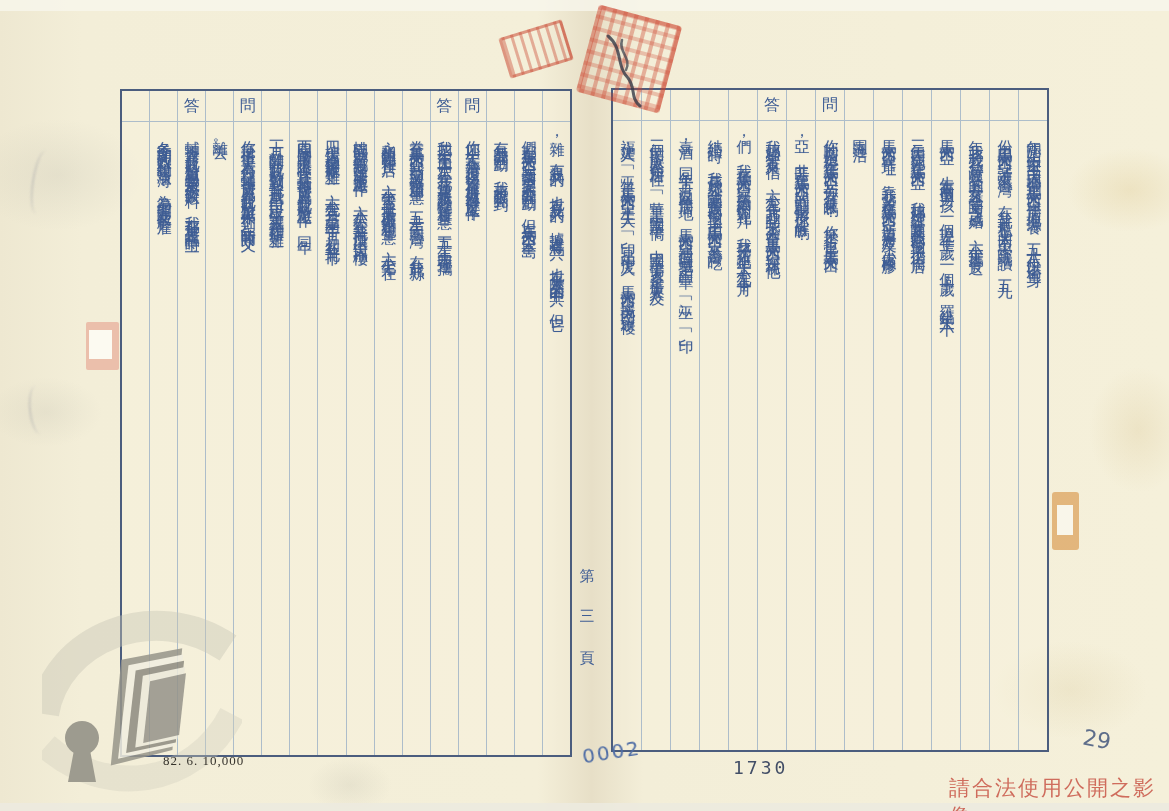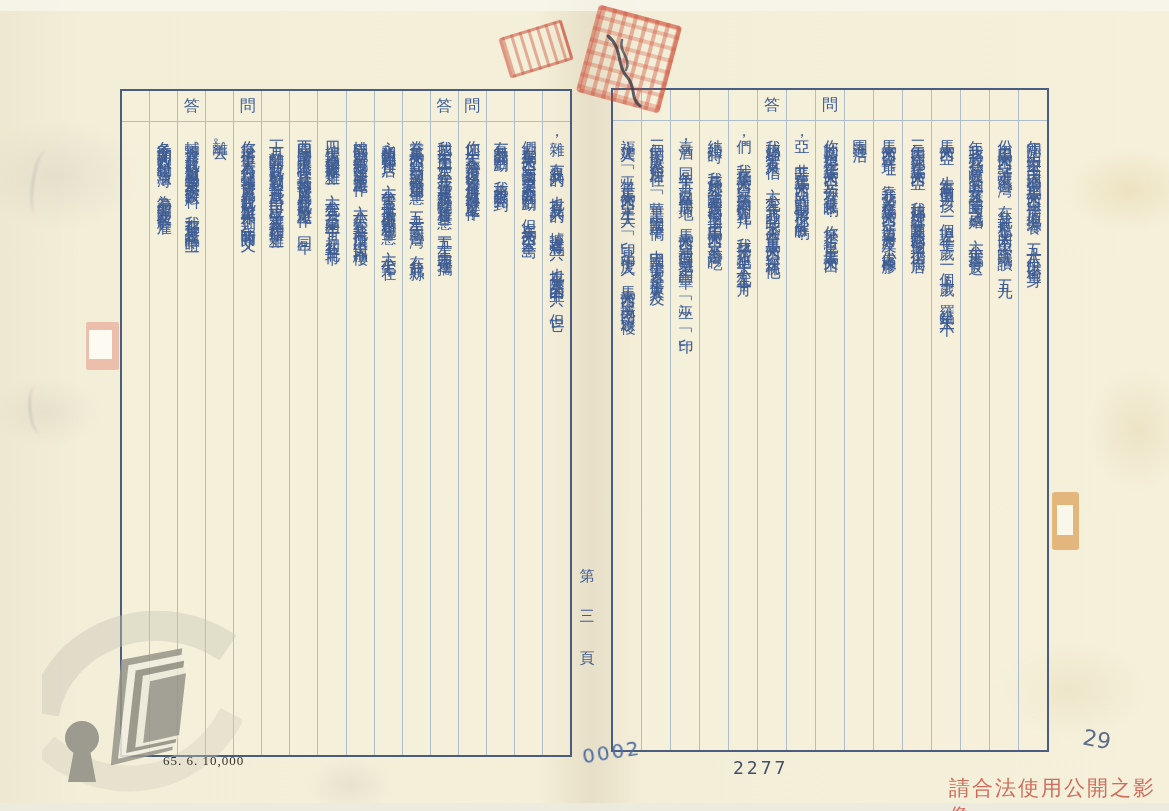--- a/index.html
+++ b/index.html
@@ -237,18 +237,18 @@
       <polygon points="70,70 128,48 136,150 78,176" fill="#97958a"></polygon>
       <polygon points="78,74 130,54 137,146 84,168" fill="#f1eee0"></polygon>
       <polygon points="86,78 132,60 138,142 91,161" fill="#8d8b80"></polygon>
       <polygon points="94,82 134,66 139,138 99,154" fill="#ece9db"></polygon>
       <polygon points="102,86 136,72 140,134 106,148" fill="#95938a"></polygon>
     </g>
     <circle cx="40" cy="142" r="17" fill="#8f8d83"></circle>
     <path d="M 32 154 L 48 154 L 54 186 L 26 186 Z" fill="#8f8d83"></path>
   </svg>
 
-  <div class="print-code">65. 6. 10,000</div>
+  <div class="print-code">82. 6. 10,000</div>
   <div class="serial">0002</div>
-  <div class="archive-no">2277</div>
+  <div class="archive-no">1730</div>
   <div class="corner-no">29</div>
   <div class="usage-notice">請合法使用公開之影像</div>
 </div>
 
 </body></html>

